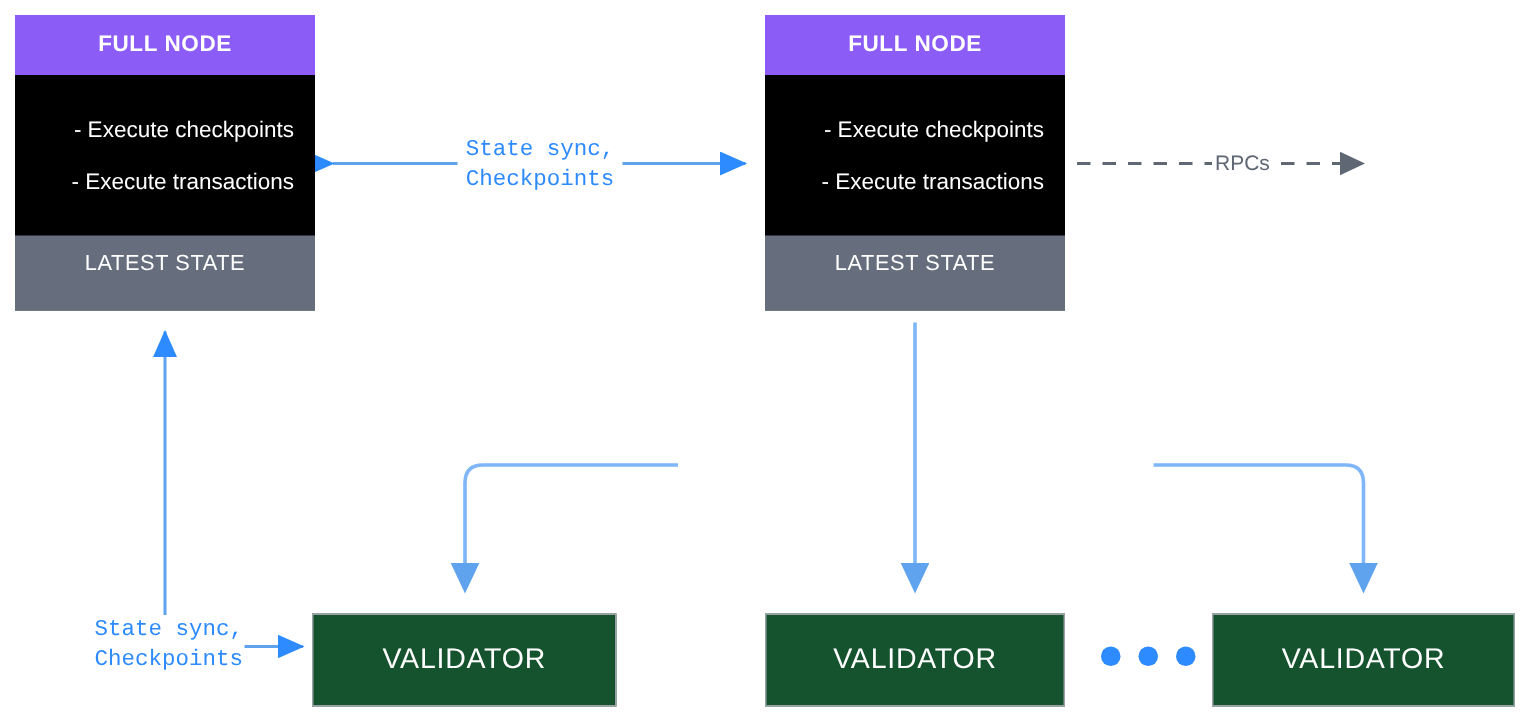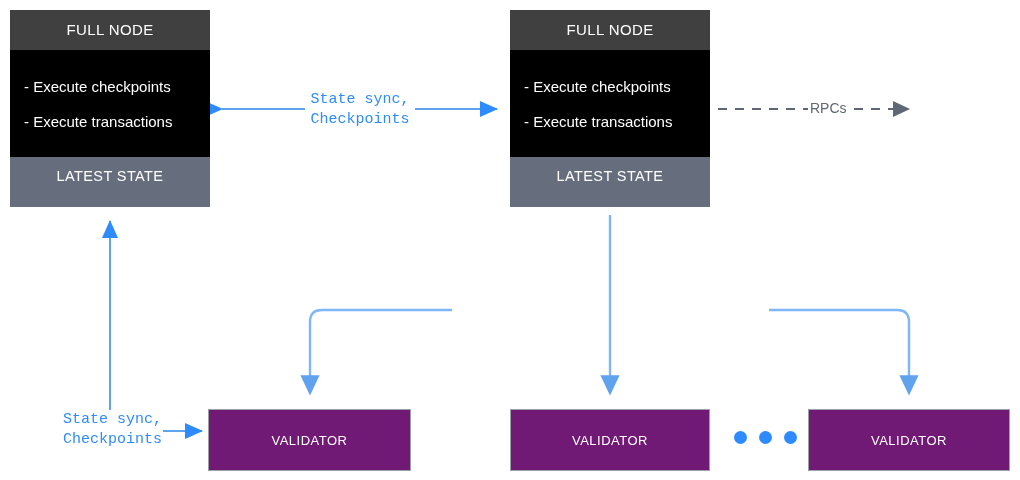--- a/index.html
+++ b/index.html
@@ -32,39 +32,40 @@
   }
   
   .full-node {
     position: absolute;
     box-sizing: border-box;
     background: #000000;
     display: flex;
     flex-direction: column;
   }
   .fn-header {
-    background: #404040;
+    background: #8b5cf6;
     color: #ffffff;
     height: 40px;
     line-height: 40px;
     text-align: center;
     font-size: 15px;
     letter-spacing: 0.4px;
-    font-weight: 400;
+    font-weight: 700;
   }
   .fn-body {
     background: #000000;
     flex: 1 1 auto;
     color: #ffffff;
     display: flex;
     flex-direction: column;
     justify-content: center;
     gap: 18px;
     padding: 0 14px;
     box-sizing: border-box;
+    align-items: flex-end;
   }
   .fn-bullet {
     font-size: 15px;
     color: #ffffff;
     white-space: nowrap;
   }
   .fn-footer {
     background: #666e7e;
     color: #ffffff;
     height: 50px;
@@ -81,27 +82,27 @@
     display: flex;
     align-items: center;
     justify-content: center;
     font-size: 15px;
     box-sizing: border-box;
     white-space: nowrap;
   }
   
   .validator-box {
     position: absolute;
-    background: #701a75;
+    background: #14532d;
     border: 1px solid #9aa0a6;
     color: #ffffff;
     display: flex;
     align-items: center;
     justify-content: center;
-    font-size: 13px;
+    font-size: 19px;
     letter-spacing: 0.5px;
     box-sizing: border-box;
   }
   
   .ellipsis-dots {
     position: absolute;
     display: flex;
     align-items: center;
     gap: 12px;
   }

